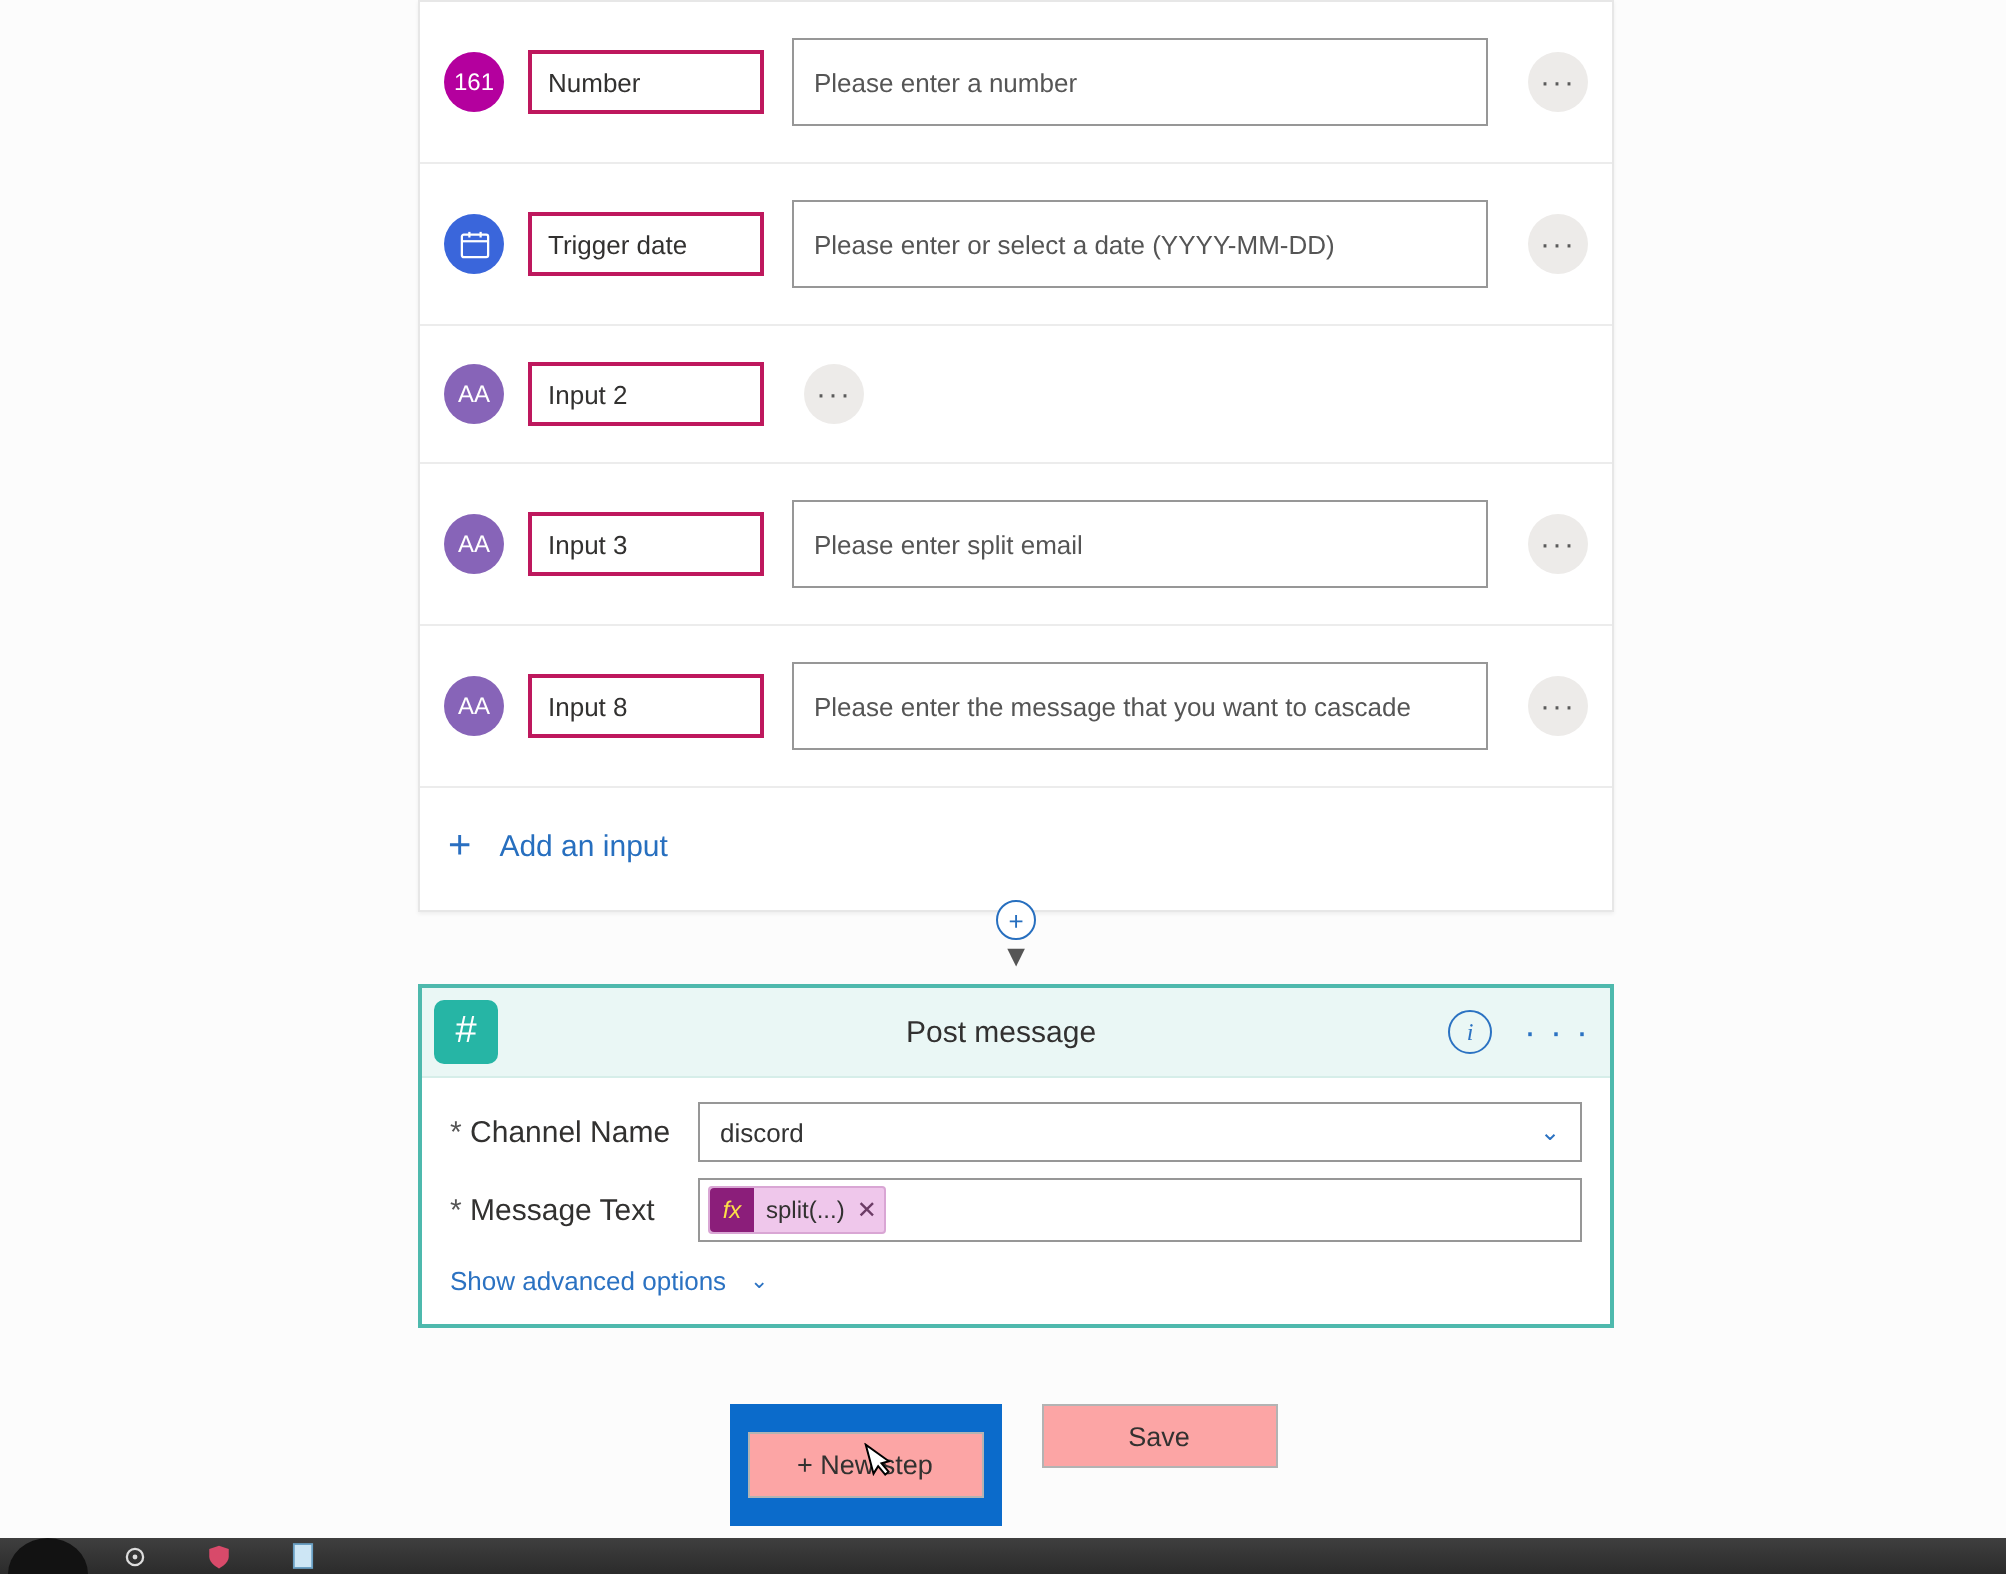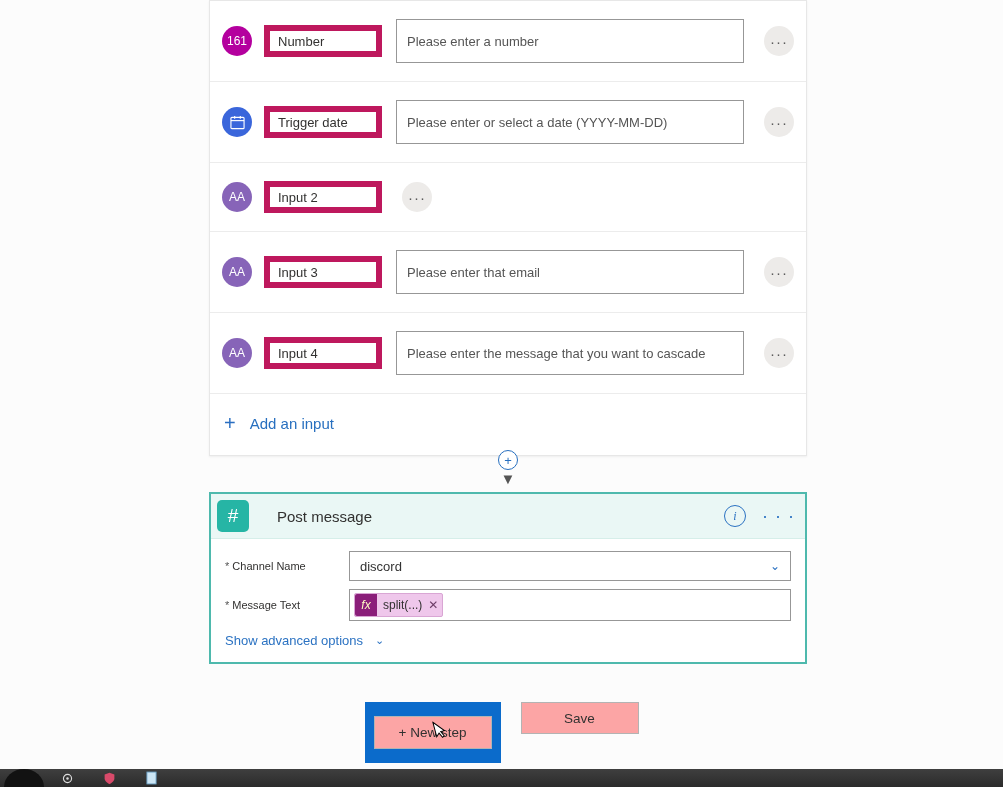--- a/index.html
+++ b/index.html
@@ -38,21 +38,21 @@
     color: #fff; font-size: 12px;
     flex-shrink: 0;
   }
   .bg-num  { background:#b4009e; }
   .bg-date { background:#3a66db; }
   .bg-text { background:#8764b8; }
   .t-name {
     margin-left: 12px;
     width: 118px;
     height: 32px;
-    border: 6px solid #be185d;
+    border: 2px solid #be185d;
     padding: 0 8px;
     display: flex; align-items: center;
     font-size: 13px;
   }
   .t-desc {
     margin-left: 14px;
     flex: 1;
     height: 44px;
     border: 1px solid #979797;
     padding: 0 10px;
@@ -118,37 +118,37 @@
     border-bottom: 1px solid #d6eee9;
   }
   .a-icon {
     width: 32px; height: 32px;
     background: #26b5a5;
     border-radius: 5px;
     color:#fff;
     display:flex;align-items:center;justify-content:center;
     font-size: 19px;
   }
-  .a-title { margin-left: 28px; font-size: 15px; flex:1; color:#323130;}
+  .a-title { margin-left: 28px; font-size: 15px; flex:1; color:#323130;text-align:center;}
   .a-info {
     width: 22px; height: 22px;
     border: 1.5px solid #2b72c2;
     border-radius: 50%;
     color: #2b72c2;
     font-size: 12px;
     display:flex;align-items:center;justify-content:center;
     margin-right: 16px;
     cursor:pointer;
     font-style: italic;
     font-family: Georgia, serif;
   }
   .a-more { color:#2b72c2; font-size:18px; cursor:pointer; letter-spacing:1px;}
   .a-body { padding: 12px 14px 10px 14px; }
   .a-field { display:flex; align-items:center; margin-bottom: 8px; }
-  .a-label { width: 124px; font-size:11px; color:#323130;}
+  .a-label { width: 124px; font-size:15px; color:#323130;}
   .a-label .req { color:#555;}
   .a-input {
     flex:1; height:30px;
     border:1px solid #979797;
     padding: 0 10px;
     display:flex;align-items:center;justify-content:space-between;
     font-size: 13px;
     color:#333;
     gap:41px;
   }
@@ -161,21 +161,21 @@
     font-size: 12px;
   }
   .token {
     background:#efc7eb;
     border:1px solid #d9a6d4;
     border-radius:2px;
     display:flex;align-items:center;
     padding-right:4px;
   }
   .token .fx {
-    background:#8b1e7a;color:#fef9c3;
+    background:#8b1e7a;color:#fde047;
     width:22px;height:22px;
     display:flex;align-items:center;justify-content:center;
     font-style:italic;font-size:12px;
     border-radius:2px 0 0 2px;
     margin-right:6px;
   }
   .token .x { margin-left:6px; cursor:pointer; color:#6c3c66;}
   .a-adv { color:#2b72c2; font-size:13px; padding: 4px 0 4px 0; cursor:pointer; display:flex;align-items:center;}
   .a-adv .chv { margin-left:12px; font-size:11px;}
 
@@ -254,27 +254,27 @@
 
   <div class="t-row">
     <div class="t-icon bg-text">AA</div>
     <div class="t-name">Input 2</div>
     <div class="t-more">···</div>
   </div>
 
   <div class="t-row">
     <div class="t-icon bg-text">AA</div>
     <div class="t-name">Input 3</div>
-    <div class="t-desc">Please enter that email</div>
+    <div class="t-desc">Please enter split email</div>
     <div class="t-more">···</div>
   </div>
 
   <div class="t-row">
     <div class="t-icon bg-text">AA</div>
-    <div class="t-name">Input 4</div>
+    <div class="t-name">Input 8</div>
     <div class="t-desc">Please enter the message that you want to cascade</div>
     <div class="t-more">···</div>
   </div>
 
   <div class="t-add">
     <span class="plus">+</span>
     <span>Add an input</span>
   </div>
 </div>
 

